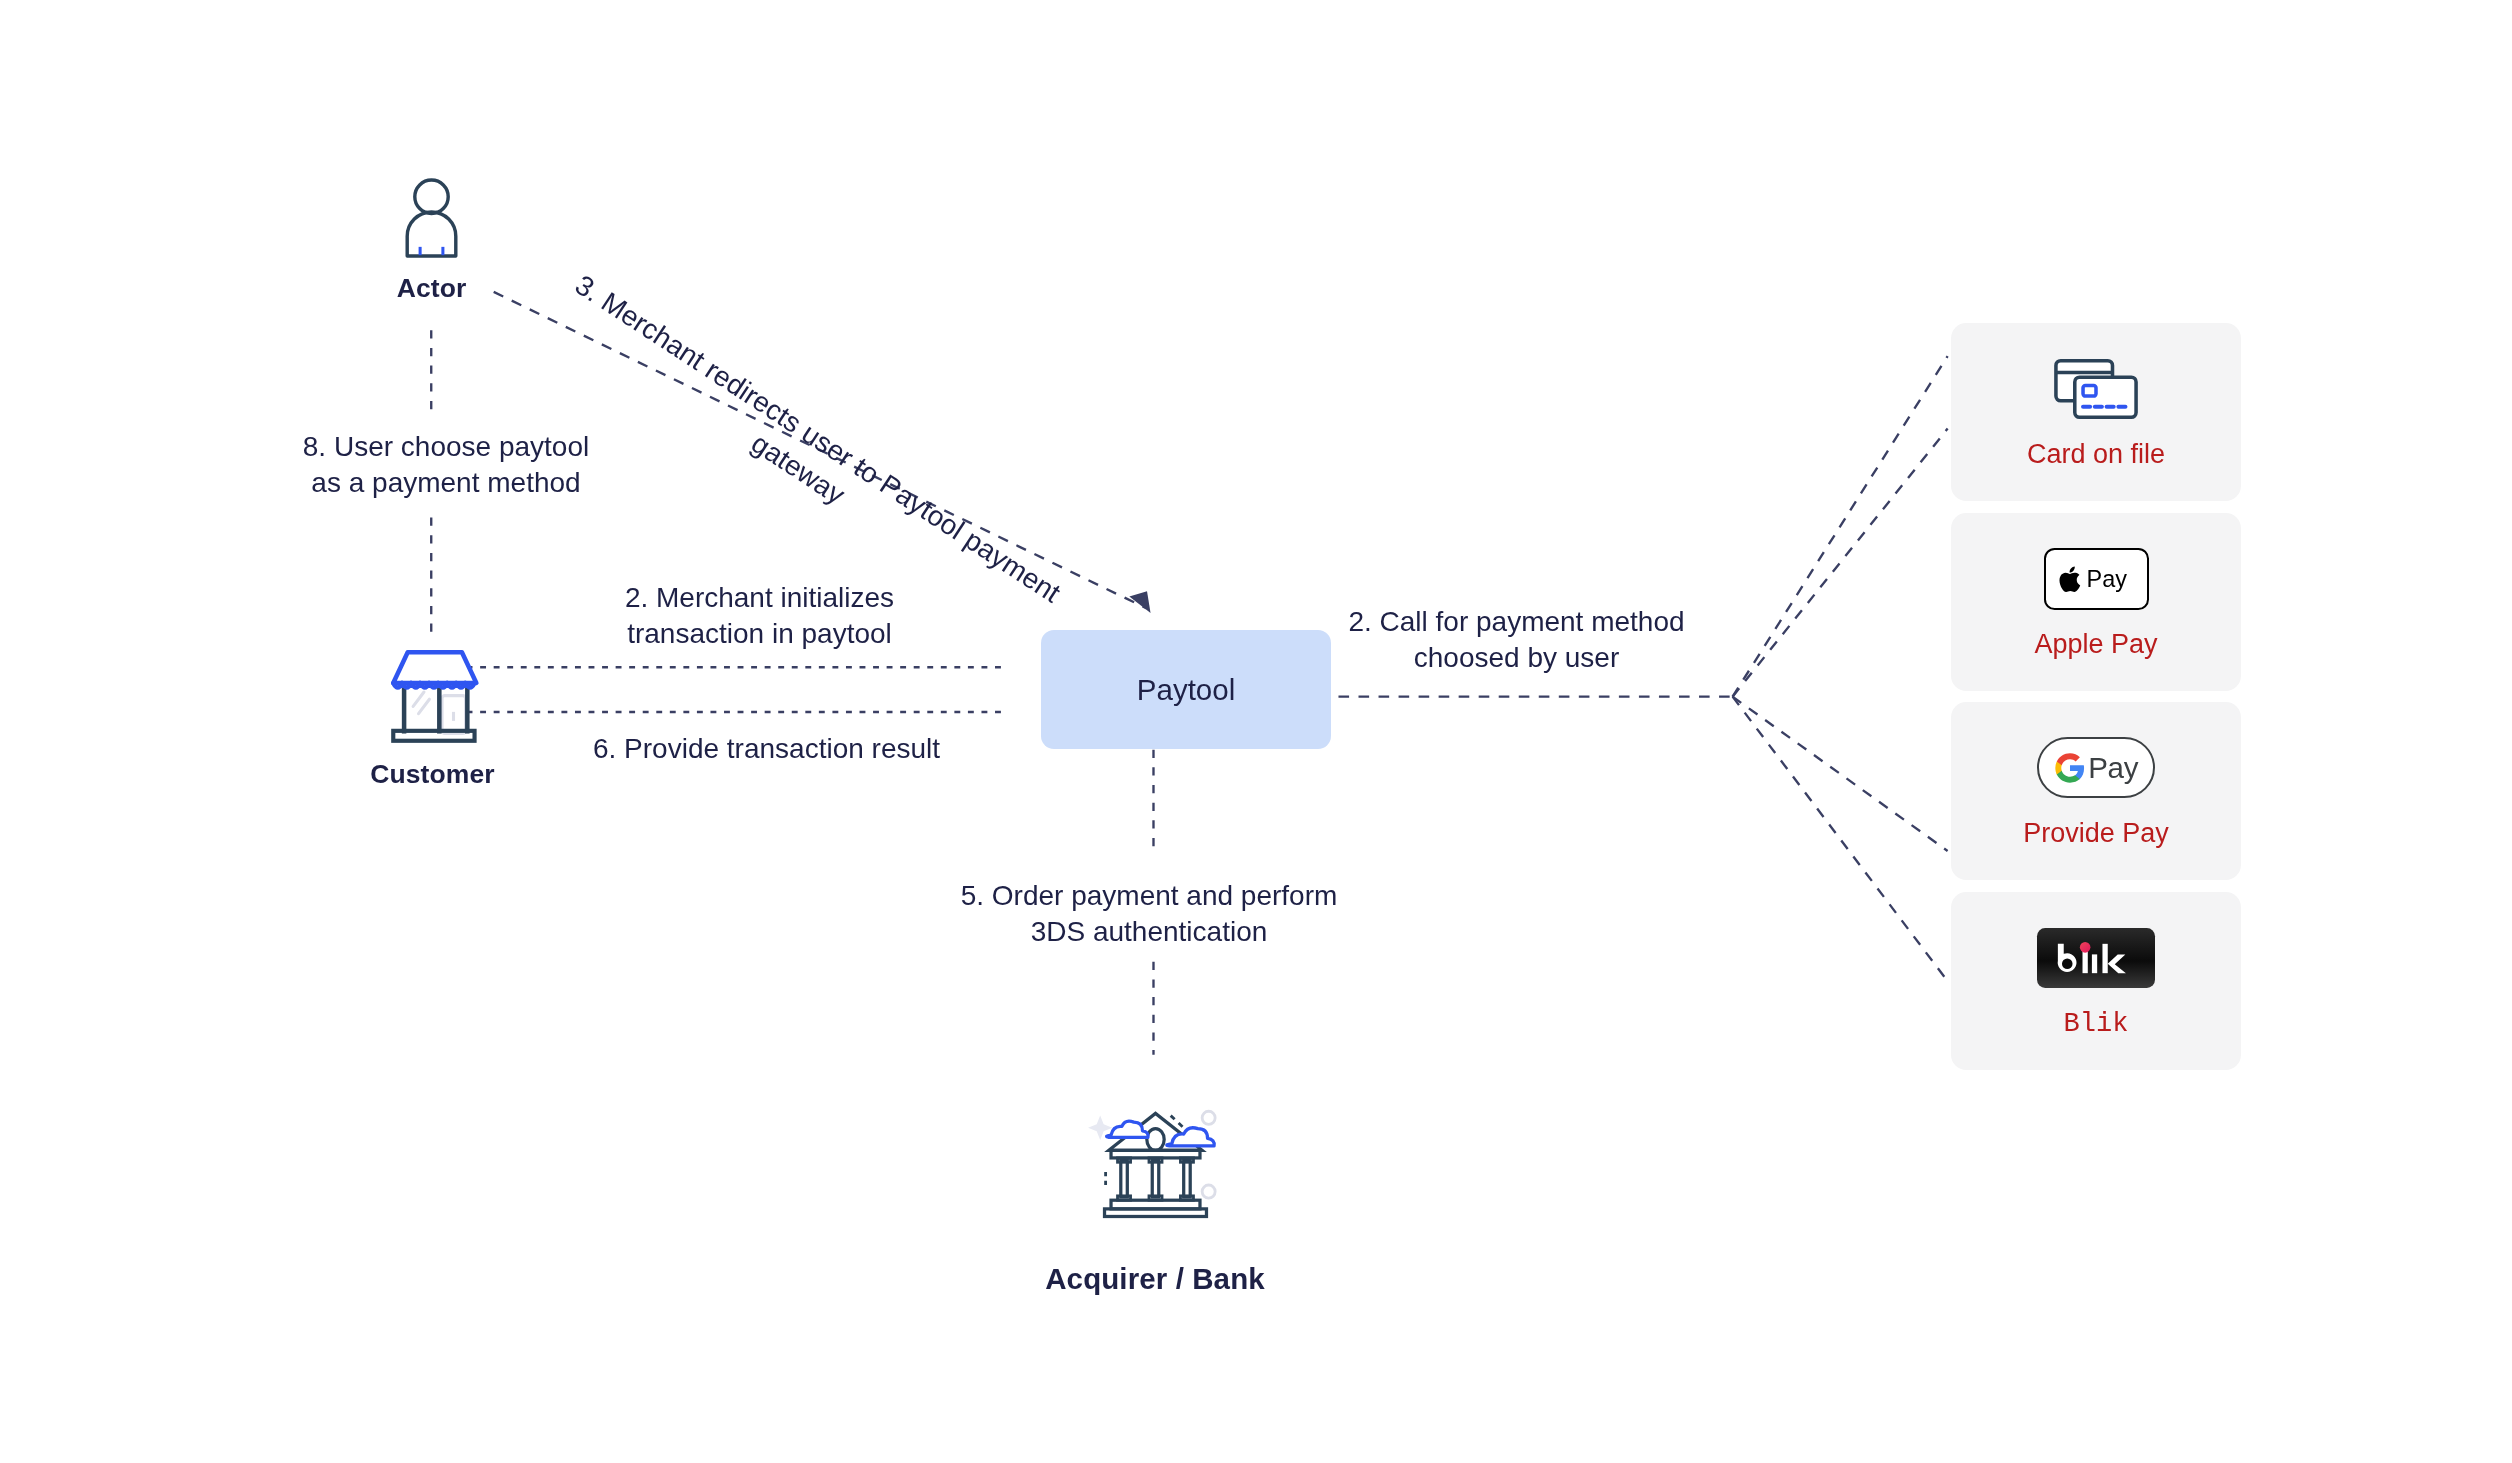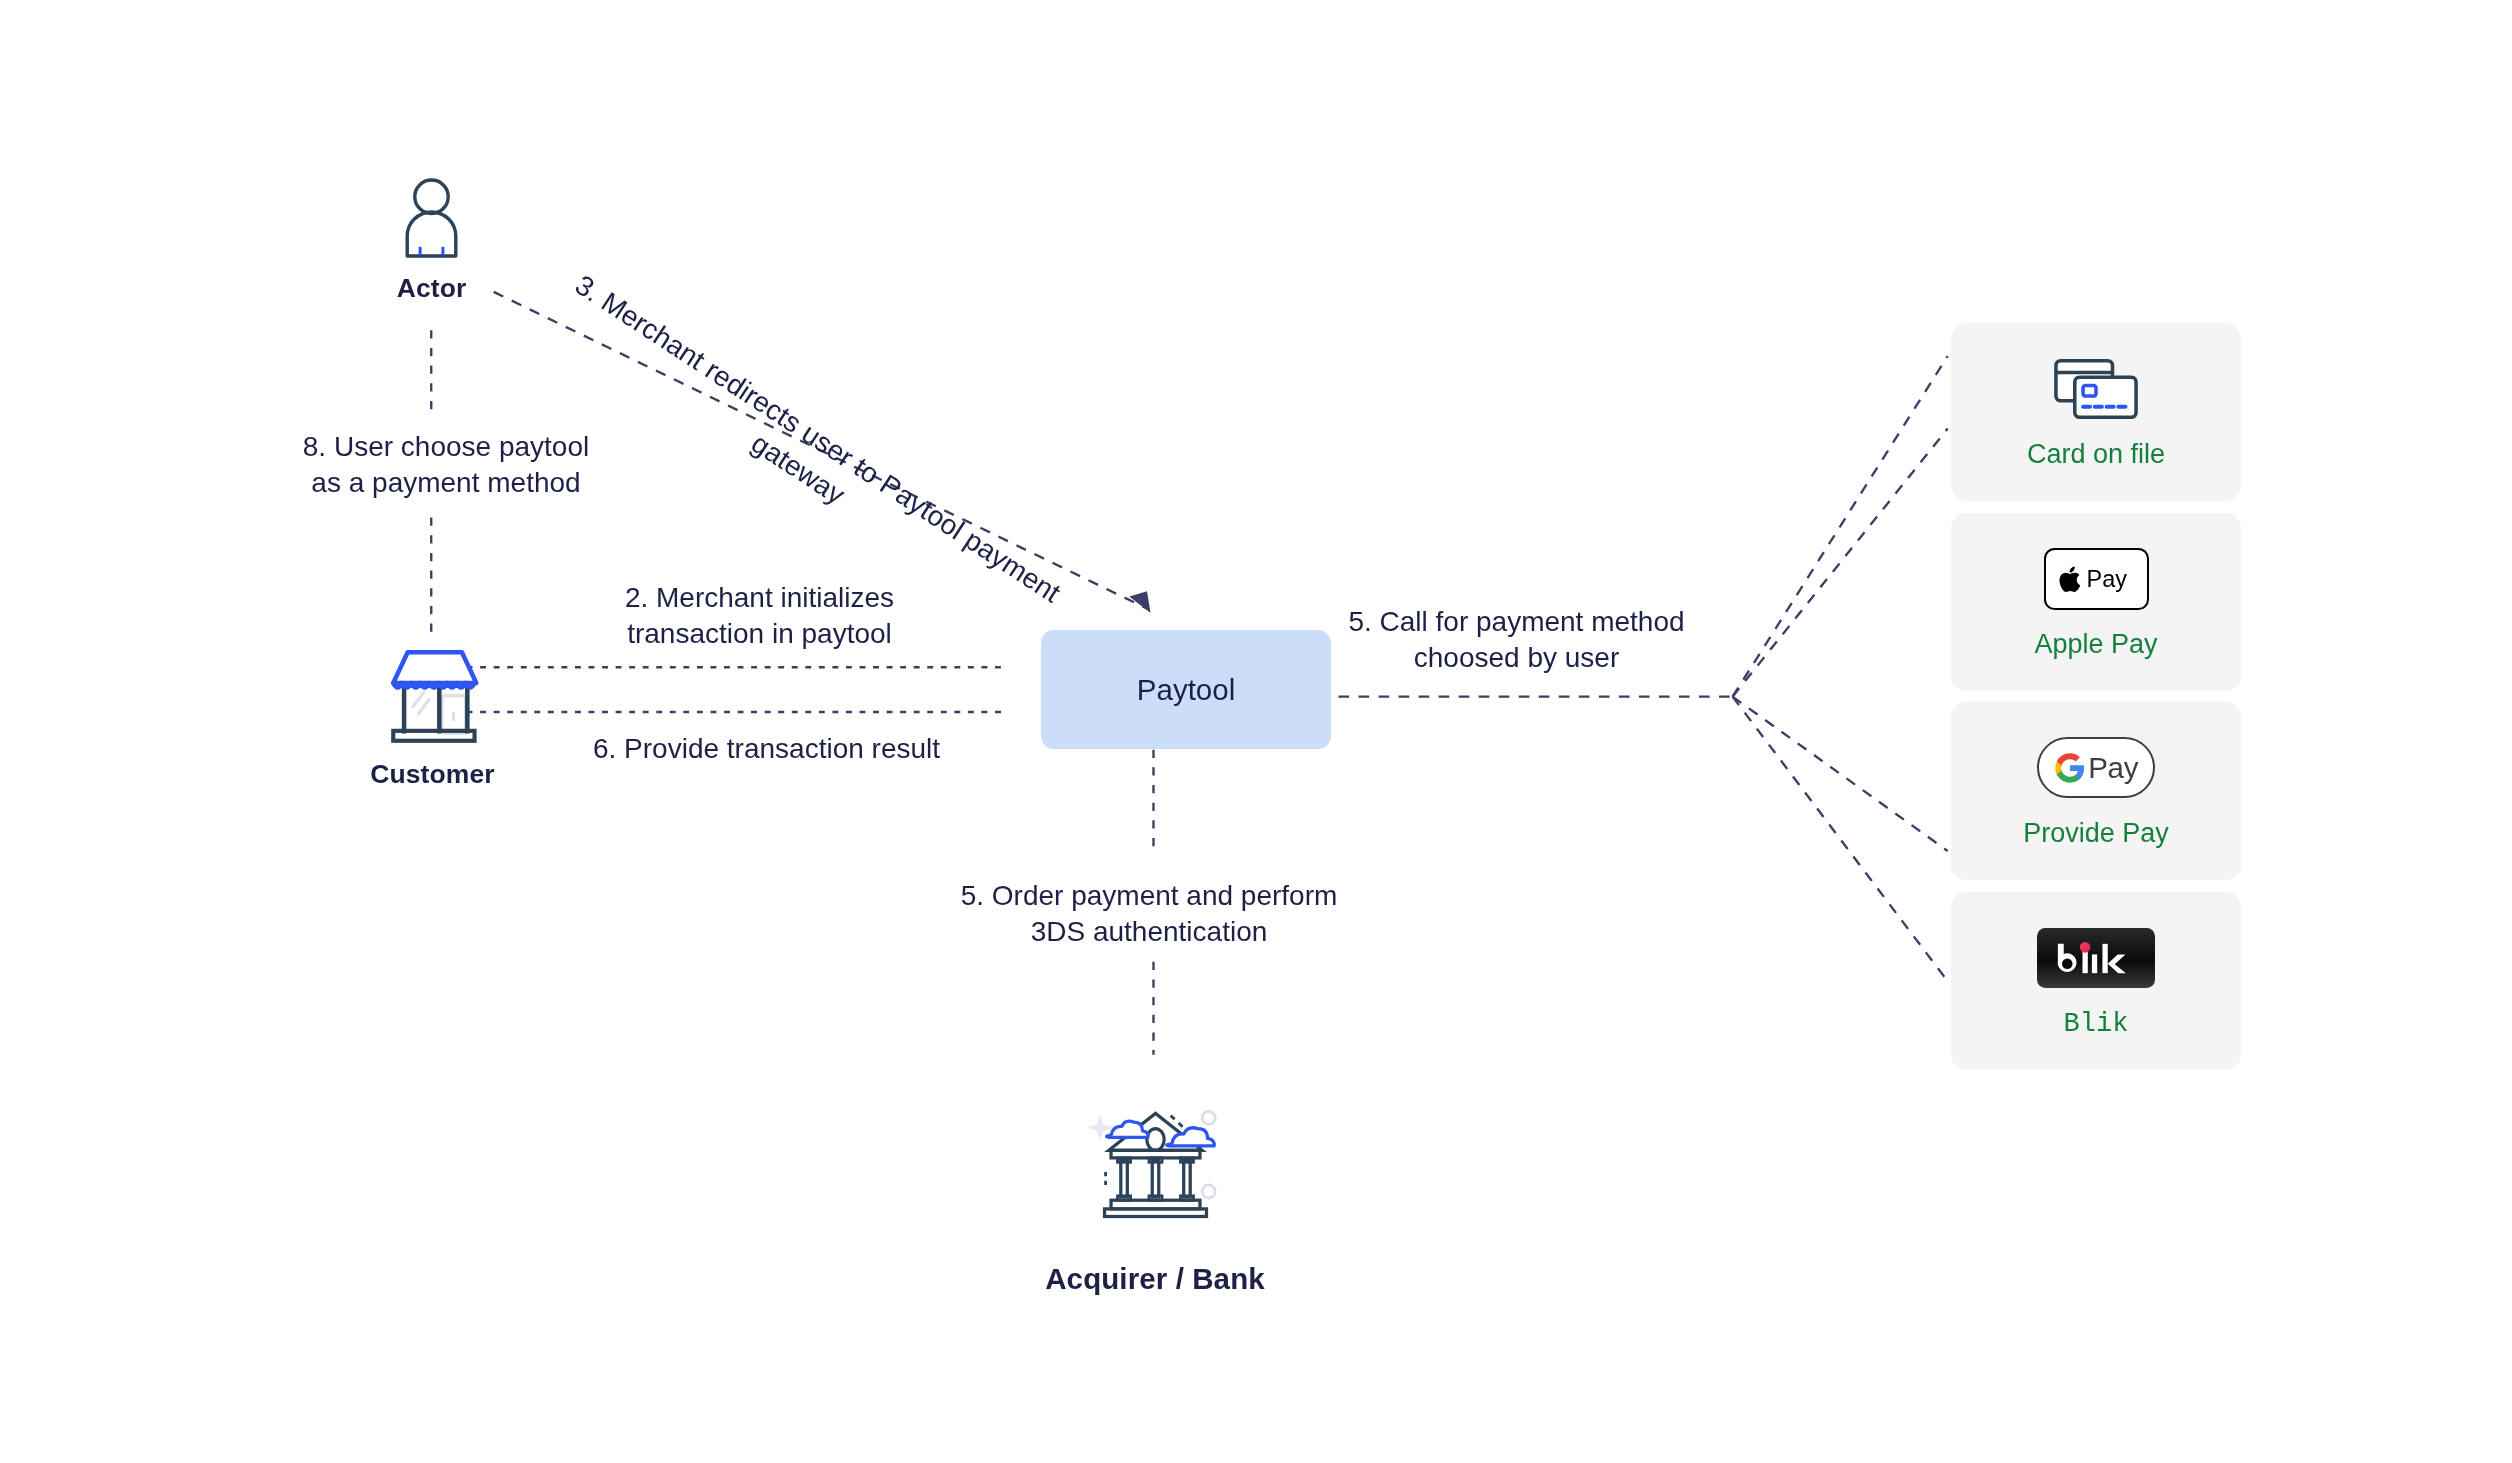--- a/index.html
+++ b/index.html
@@ -67,21 +67,21 @@
   .pm-card {
     position:absolute; left:1951px; width:290px; height:178px;
     background:#f4f4f5; border-radius:15.3px;
     display:flex; flex-direction:column; align-items:center; justify-content:center;
   }
   .pm-card.c0 { top:323px; }
   .pm-card.c1 { top:513px; }
   .pm-card.c2 { top:702px; }
   .pm-card.c3 { top:892px;font-family:Liberation Mono, monospace; }
   .pm-badge { height:70px; display:flex; align-items:center; justify-content:center; }
-  .pm-name { margin-top:15.3px; font-size:27px; font-weight:400; color:#15803d; white-space:nowrap; }
+  .pm-name { margin-top:15.3px; font-size:27px; font-weight:400; color:#b91c1c; white-space:nowrap; }
 
   
   .ap-badge {
     width:105px; height:62px; background:#ffffff;
     border:2.9px solid #000; border-radius:10.6px;
     display:flex; align-items:center; justify-content:center;
   }
   
   .gp-badge {
     width:118px; height:61px; background:#ffffff;
@@ -195,21 +195,21 @@
     </svg>
     <div class="node-label">Acquirer / Bank</div>
   </div>
 
   <div class="step s1">8.  User choose paytool
 as a payment method</div>
   <div class="step s2">2.  Merchant initializes
 transaction in paytool</div>
   <div class="step s3">3. Merchant redirects user to Paytool payment
 gateway</div>
-  <div class="step s4">5.  Call for payment method
+  <div class="step s4">2.  Call for payment method
 choosed by user</div>
   <div class="step s5">5.  Order payment and perform
 3DS authentication</div>
   <div class="step s6">6.  Provide transaction result</div>
 
   <div class="pm-card c0">
     <div class="pm-badge">
       <svg width="90" height="66" viewBox="0 0 76 56">
         <rect x="4" y="4" width="48" height="34" rx="4" fill="#ffffff" stroke="#2b4257" stroke-width="3"></rect>
         <line x1="4" y1="14" x2="52" y2="14" stroke="#2b4257" stroke-width="3"></line>

